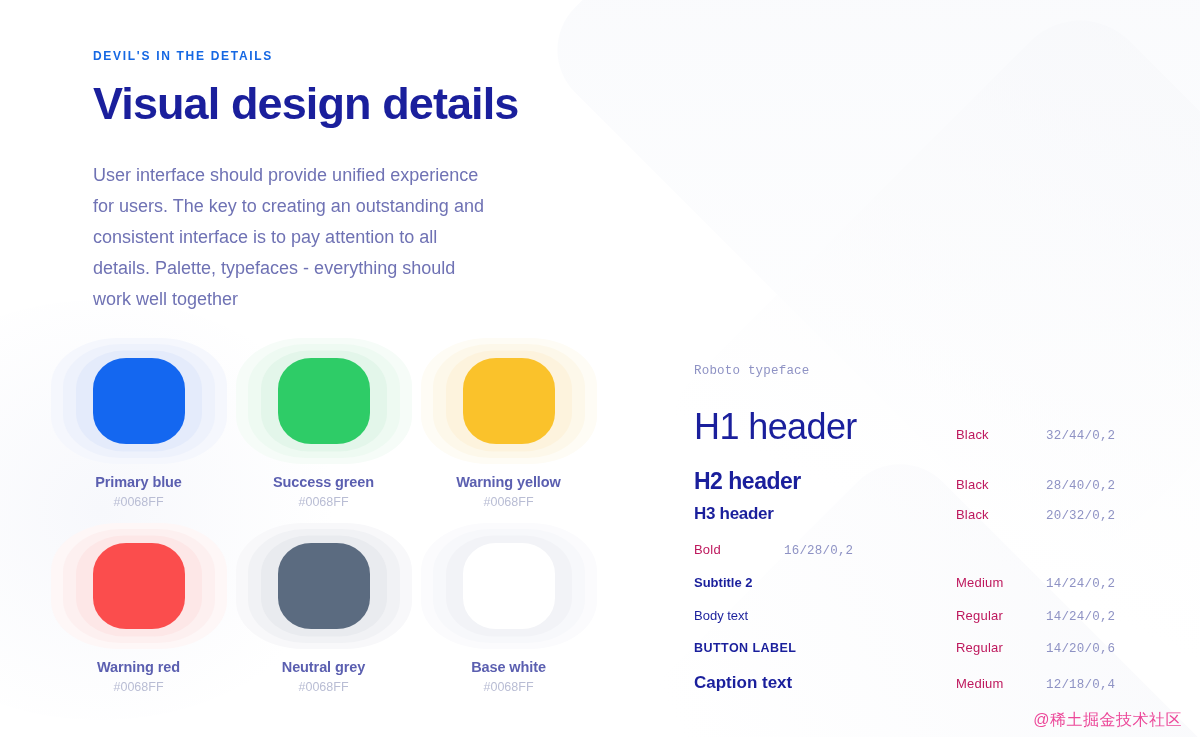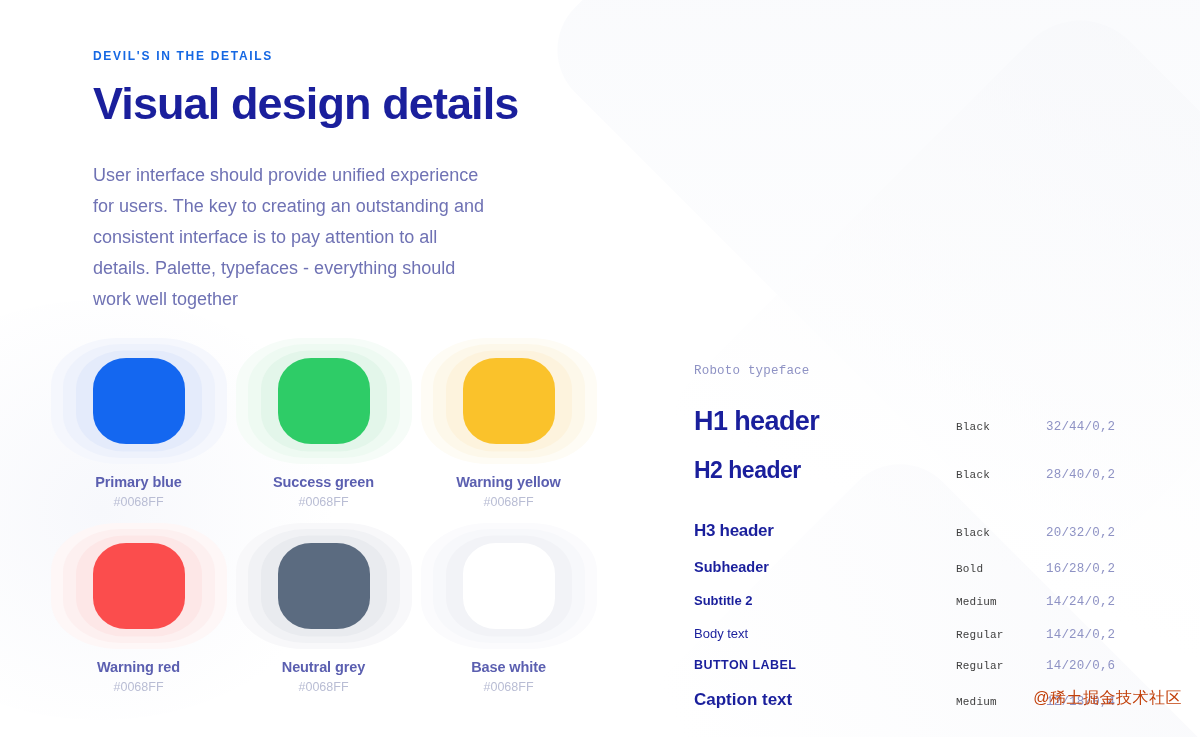--- a/index.html
+++ b/index.html
@@ -179,57 +179,57 @@
     margin-top: 0px;
   }
   .type-sample {
     width: 262px;
     color: #1a1f9c;
     flex: 0 0 262px;
   }
   .type-weight {
     width: 90px;
     flex: 0 0 90px;
-    font-family: Liberation Mono, monospace;
-    font-size: 11px;
-    color: #404040;
+    font-family: Liberation Sans, sans-serif;
+    font-size: 13px;
+    color: #be185d;
     letter-spacing: 0.2px;
   }
   .type-spec {
     flex: 1 1 auto;
     font-family: "Liberation Mono", "DejaVu Sans Mono", monospace;
     font-size: 12.5px;
     color: #8e92c4;
     letter-spacing: 0.2px;
   }
 
   .row-h1  { margin-top: 26px; }
-  .row-h1 .type-sample  { font-size: 27px; font-weight: bold; letter-spacing: -0.6px; }
+  .row-h1 .type-sample  { font-size: 36px; font-weight: normal; letter-spacing: -0.6px; }
   .row-h2  { margin-top: 20px; }
   .row-h2 .type-sample  { font-size: 23px; font-weight: bold; letter-spacing: -0.5px; }
-  .row-h3  { margin-top: 37px; }
+  .row-h3  { margin-top: 9px; }
   .row-h3 .type-sample  { font-size: 17px; font-weight: bold; letter-spacing: -0.3px; }
   .row-sub { margin-top: 18px; }
   .row-sub .type-sample { font-size: 14.5px; font-weight: bold; }
   .row-st2 { margin-top: 17px; }
   .row-st2 .type-sample { font-size: 13px; font-weight: 600; }
   .row-body { margin-top: 17px; }
   .row-body .type-sample { font-size: 13px; font-weight: normal; }
   .row-btn { margin-top: 16px; justify-content: space-between; }
   .row-btn .type-sample { font-size: 12.5px; font-weight: bold; letter-spacing: 0.45px; }
   .row-cap { margin-top: 17px; }
   .row-cap .type-sample { font-size: 17px; font-weight: 600; }
 
   
   #watermark {
     position: absolute;
     right: 18px;
-    bottom: 28px;
+    bottom: 6px;
     font-size: 16px;
-    color: #c2410c;
+    color: #ec4899;
     letter-spacing: 0.5px;
   }
 </style>
 </head>
 <body>
 
 <div id="bg-decor">
   <div class="wedge wedge-a"></div>
   <div class="wedge wedge-b"></div>
   <div class="wedge wedge-c"></div>
@@ -317,21 +317,20 @@
         <div class="type-sample">H2 header</div>
         <div class="type-weight">Black</div>
         <div class="type-spec">28/40/0,2</div>
       </div>
       <div class="type-row row-h3">
         <div class="type-sample">H3 header</div>
         <div class="type-weight">Black</div>
         <div class="type-spec">20/32/0,2</div>
       </div>
       <div class="type-row row-sub">
-        <div class="type-sample">Subheader</div>
         <div class="type-weight">Bold</div>
         <div class="type-spec">16/28/0,2</div>
       </div>
       <div class="type-row row-st2">
         <div class="type-sample">Subtitle 2</div>
         <div class="type-weight">Medium</div>
         <div class="type-spec">14/24/0,2</div>
       </div>
       <div class="type-row row-body">
         <div class="type-sample">Body text</div>

